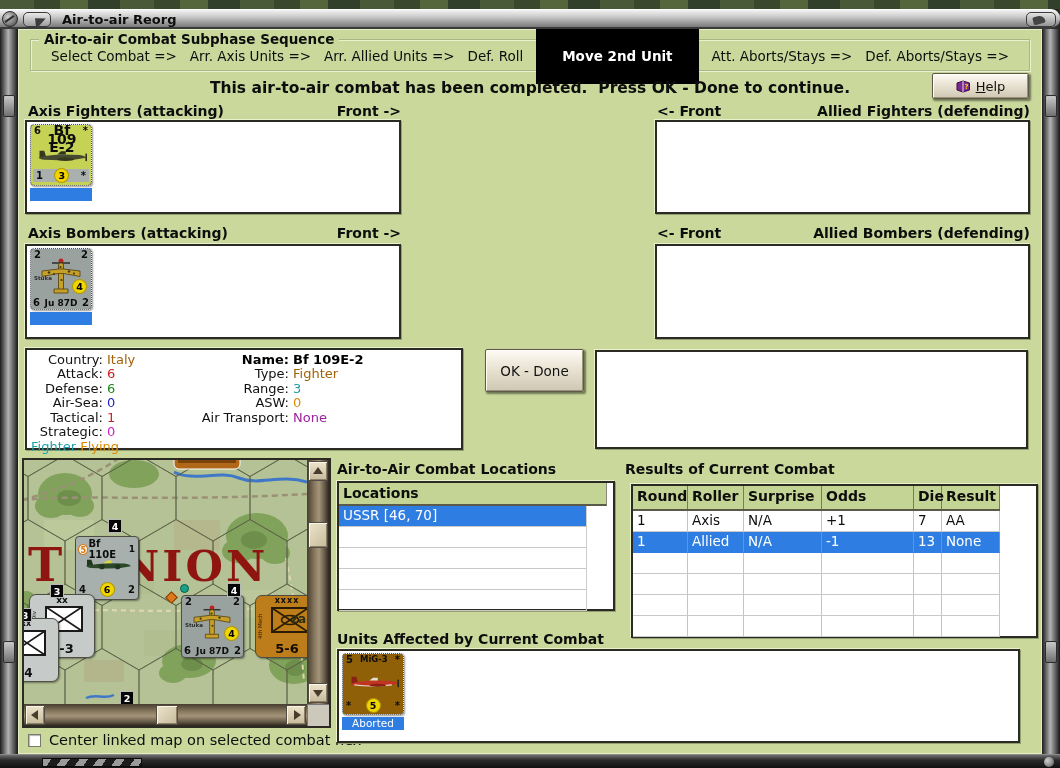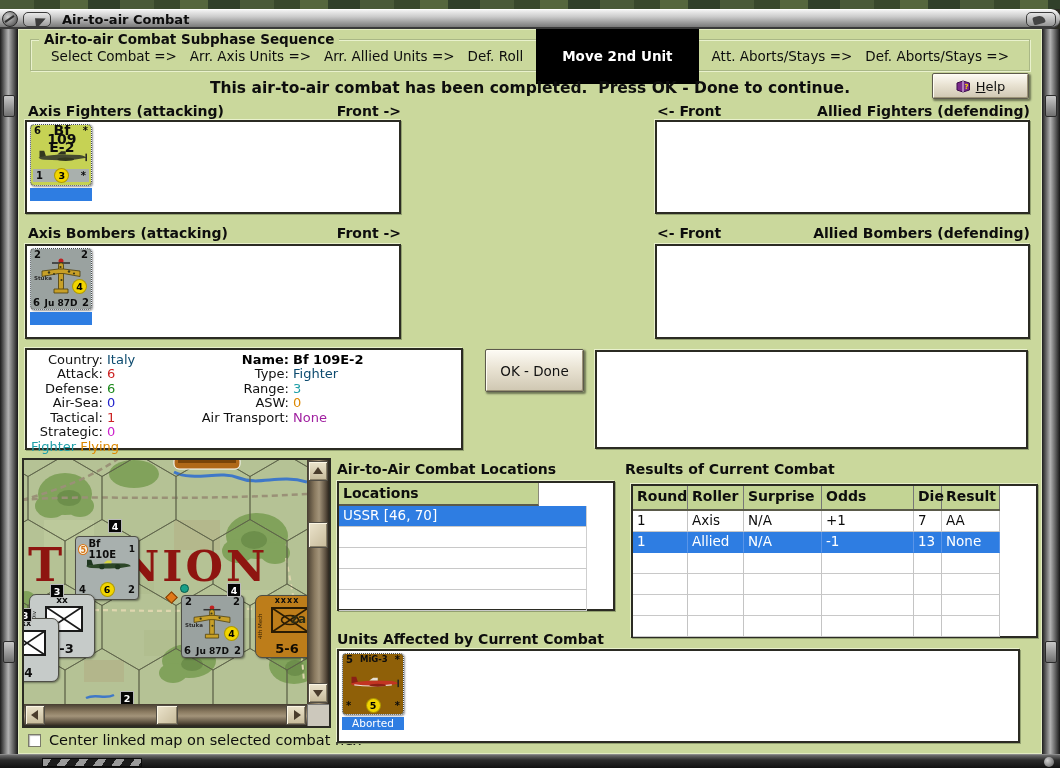--- a/index.html
+++ b/index.html
@@ -73,21 +73,21 @@
     box-shadow:-1px -1px 0 #e9f1cd, 1px 1px 0 #93a170; }
 
   
   .stats { position:absolute; left:7px; top:319px; width:438px; height:102px; background:#fff;
     border:2px solid #2b2b23; box-shadow:-1px -1px 0 #e9f1cd, 1px 1px 0 #93a170; font-size:13px; }
   .scol { position:absolute; top:3px; }
   .srow { height:14.4px; line-height:14.4px; white-space:nowrap; }
   .slbl { display:inline-block; text-align:right; color:#111; }
   .scol1 .slbl { width:72px; } .scol2 .slbl { width:102px; } .scol3 .slbl { width:82px; }
   .sval { padding-left:4px; }
-  .c-gray{color:#0c4a6e}.c-red{color:#cc2222}.c-green{color:#1d8a1d}.c-blue{color:#2222cc}
+  .c-gray{color:#a16207}.c-red{color:#cc2222}.c-green{color:#1d8a1d}.c-blue{color:#2222cc}
   .c-mag{color:#cc22cc}.c-teal{color:#1f9fa8}.c-orange{color:#dd8800}.c-purple{color:#a020a0}
   .c-bold{font-weight:bold;color:#000}
   .tags { position:absolute; left:4px; top:89px; font-size:13px; }
 
   
   .ctr { position:absolute; width:62px; height:62px; border-radius:4px; border:1px solid #4e4e46;
     box-shadow:1px 1px 2px rgba(0,0,0,.4); overflow:hidden; }
   .ctr.seltd { outline:1px dotted #e4eeff; outline-offset:-1px; }
   .ctr-top { display:flex; justify-content:space-between; align-items:flex-start; padding:1px 3px 0 3px;
     font-size:10px; line-height:10px; font-weight:bold; }
@@ -128,21 +128,21 @@
 
   
   .chk-row { position:absolute; left:10px; top:703px; display:flex; align-items:center; gap:8px; }
   .chk-box { width:13px; height:13px; background:#fff; border:1px solid #7a7a6a;
     box-shadow:inset 1px 1px 1px rgba(0,0,0,.3); }
   .chk-label { font-size:14.5px; color:#0d0d0d; }
 
   
   .loc-panel { position:absolute; left:319px; top:452px; width:278px; height:130px; background:#fff;
     border:2px solid #2b2b23; box-shadow:-1px -1px 0 #e9f1cd, 1px 1px 0 #93a170; }
-  .loc-head { height:23px; width:200px; background:#c3d494; border-right:1px solid #8a8a7a;
+  .loc-head { height:23px; width:268px; background:#c3d494; border-right:1px solid #8a8a7a;
     border-bottom:2px solid #5a5a4a; font-weight:bold; font-size:14px; padding:2px 0 0 4px; }
   .loc-row { height:21px; width:248px; border-right:1px solid #cfcfcf; border-bottom:1px solid #c8c8c8;
     font-size:13.5px; padding:1px 0 0 4px; }
   .loc-row.sel { background:#2e7de2; color:#fff; }
 
   .res-panel { position:absolute; left:605px; top:455px; width:407px; height:154px; background:#fff;
     border:2px solid #2b2b23; box-shadow:-1px -1px 0 #e9f1cd, 1px 1px 0 #93a170;margin-left:8px; }
   .res-hrow { display:flex; width:367px; height:25px; background:#c3d494; border-bottom:2px solid #5a5a4a;
     font-weight:bold; font-size:14px; }
   .res-hrow span { border-right:1px solid #777; padding:2px 0 0 4px; }
@@ -155,21 +155,21 @@
 <body>
 
 <div id="screen">
   <div class="bg-strip"></div>
 
   <div class="titlebar">
     <div class="tb-screw"></div>
     <div class="tb-sysbtn">
         <div class="tri"></div>
       </div>
-    <span class="tb-title">Air-to-air Combat</span>
+    <span class="tb-title">Air-to-air Reorg</span>
     <div class="tb-rightbtn"></div>
   </div>
   <div class="frame-left">
     <div class="knob" style="top:66px"></div>
     <div class="knob" style="top:612px"></div>
   </div>
   <div class="frame-right">
     <div class="knob" style="top:66px"></div>
     <div class="knob" style="top:612px"></div>
   </div>

